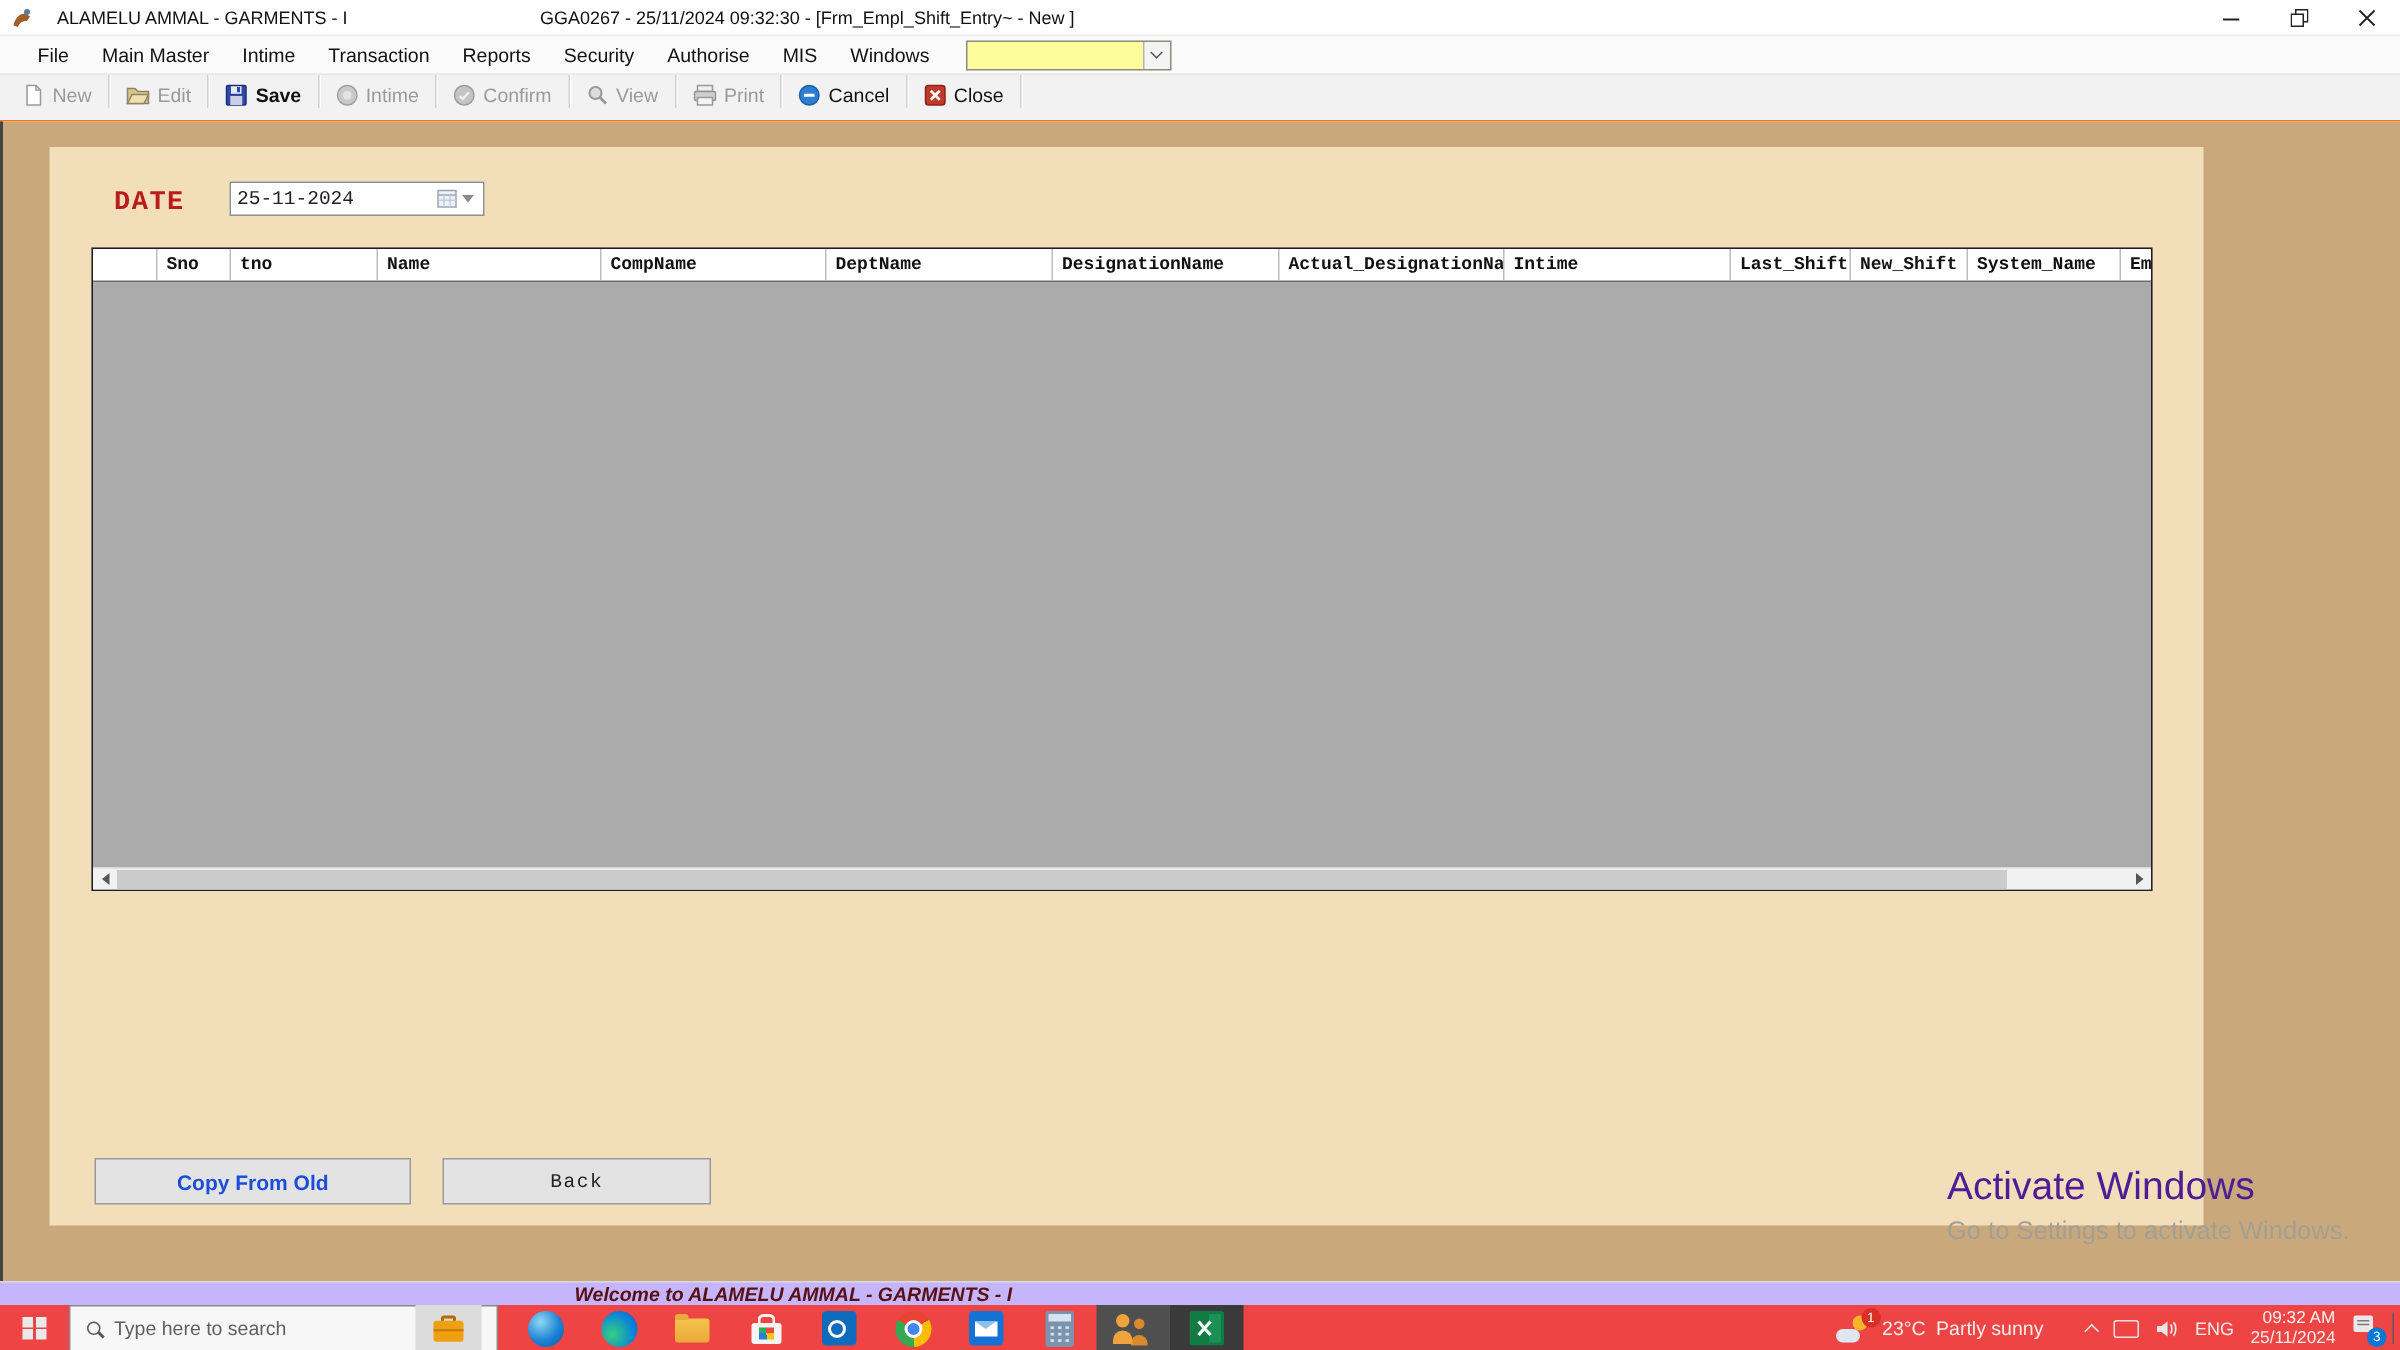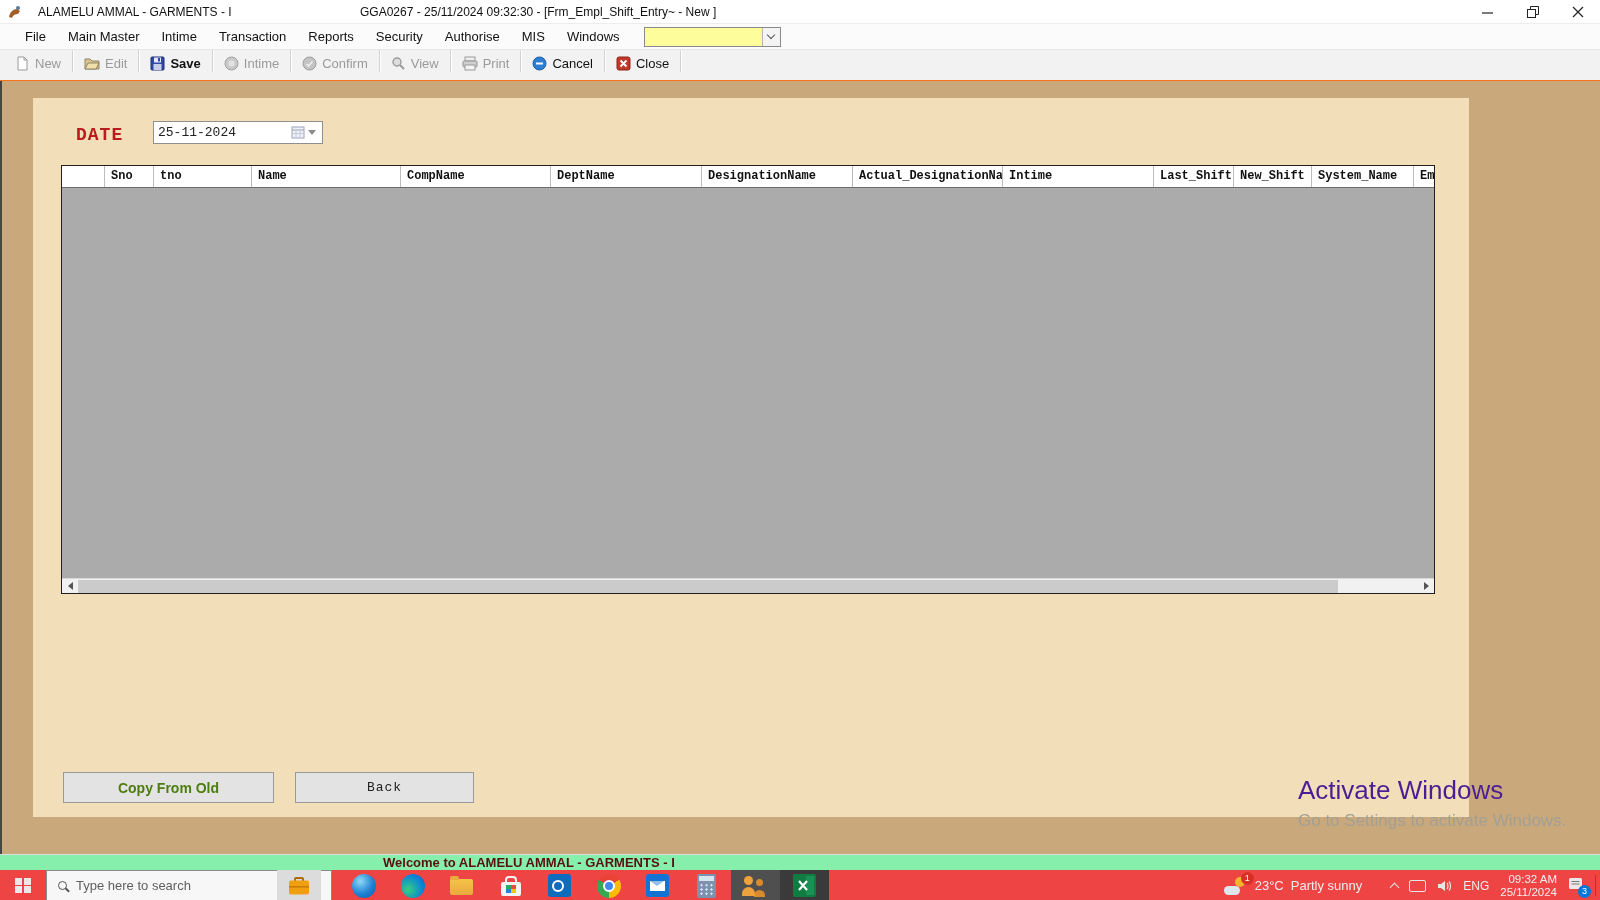--- a/index.html
+++ b/index.html
@@ -45,30 +45,30 @@
   .grid-body { flex:1; background:#ababab; }
   .grid-hscroll { height:15px; background:#f1f1f1; border-top:1px solid #d9d9d9; display:flex; align-items:center; }
   .hs-btn { width:16px; height:15px; display:flex; align-items:center; justify-content:center; cursor:pointer; }
   .tri-left { width:0; height:0; border-top:4px solid transparent; border-bottom:4px solid transparent; border-right:5px solid #555; }
   .tri-right { width:0; height:0; border-top:4px solid transparent; border-bottom:4px solid transparent; border-left:5px solid #555; }
   .hs-track { flex:1; height:15px; position:relative; }
   .hs-thumb { position:absolute; left:0; top:1px; height:13px; width:94%; background:#cbcbcb; cursor:pointer; }
 
   
   .form-btn { position:absolute; top:674px; height:31px; background:#e3e3e3; border:1px solid #9a9a9a; display:flex; align-items:center; justify-content:center; cursor:pointer; }
-  .btn-copy { left:30px; width:211px; font-weight:bold; font-size:14px; color:#4d7c0f; }
+  .btn-copy { left:30px; width:211px; font-weight:bold; font-size:14px; color:#1d4ed8; }
   .btn-back { left:262px; width:179px; font-family:"Liberation Mono",monospace; font-size:13px; letter-spacing:1px; color:#222; }
 
   
   .watermark { position:absolute; left:1296px; top:694px; pointer-events:none; }
   .wm1 { font-size:26px; color:#4c1d95; font-weight:400; }
   .wm2 { font-size:17px; color:#a39f94; margin-top:5px; }
 
   
-  .statusbar { height:16px; background:#86efac; border-top:1px solid #dcdcdc; }
+  .statusbar { height:16px; background:#c4b5fd; border-top:1px solid #dcdcdc;font-style:italic; }
   .status-text { padding-left:383px; font-size:13px; font-weight:bold; color:#5a0f12; line-height:15px; white-space:nowrap; }
 
   
   .taskbar { position:relative; height:31px; background:#ef4444; }
   .tk-start { position:absolute; left:0; top:0; width:46px; height:31px; display:flex; align-items:center; justify-content:center; cursor:pointer; }
   .win-logo { display:grid; grid-template-columns:7px 7px; grid-template-rows:7px 7px; gap:1.5px; }
   .win-logo span { background:#e9e9e9; }
   .tk-search { position:absolute; left:46px; top:0; width:286px; height:31px; background:#f7f7f7; border:1px solid #8a8a8a; display:flex; align-items:center; padding-left:11px; }
   .mag { width:9px; height:9px; border:1.6px solid #555; border-radius:50%; position:relative; flex:0 0 auto; }
   .mag::after { content:""; position:absolute; width:5px; height:1.6px; background:#555; transform:rotate(45deg); right:-4px; bottom:-2px; }

